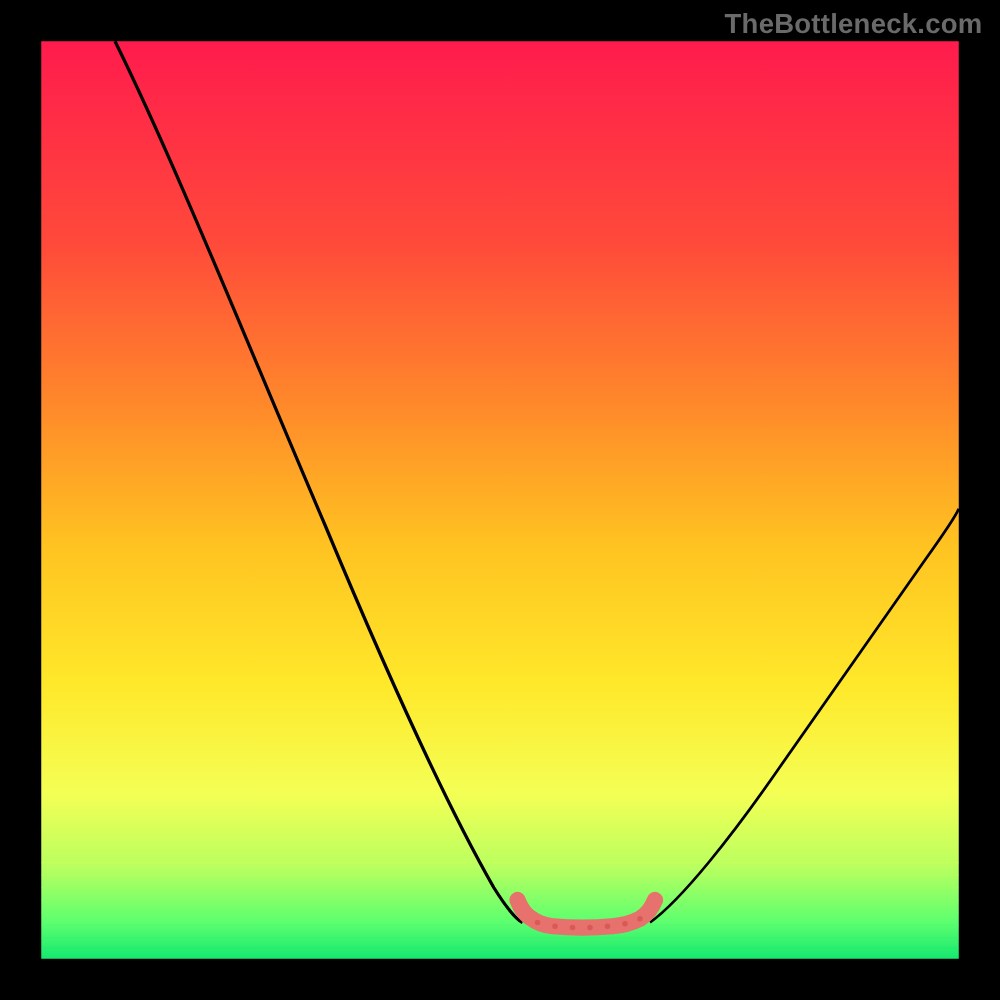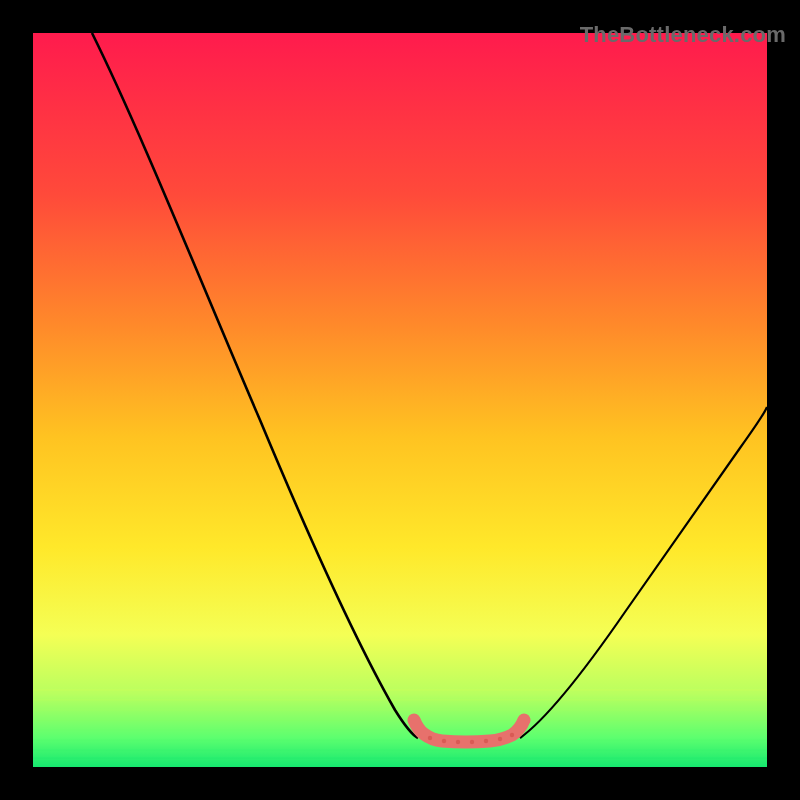--- a/index.html
+++ b/index.html
@@ -12,21 +12,21 @@
     font-family: Arial, Helvetica, sans-serif;
   }
   .wrap {
     position: relative;
     width: 800px;
     height: 800px;
     background: #000;
   }
   .watermk {
     position: absolute;
-    top: 22px;
+    top: 6px;
     right: 14px;
     font-size: 22px;
     font-weight: 600;
     color: #6a6a6a;
     z-index: 50;
     letter-spacing: 0.2px;
   }
   svg.plot {
     position: absolute;
     left: 0;

